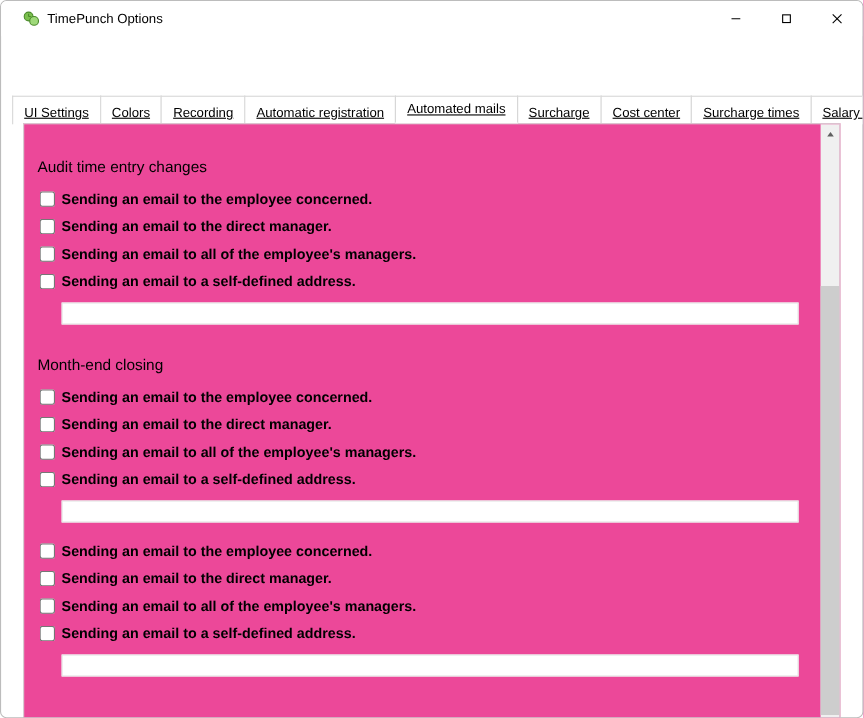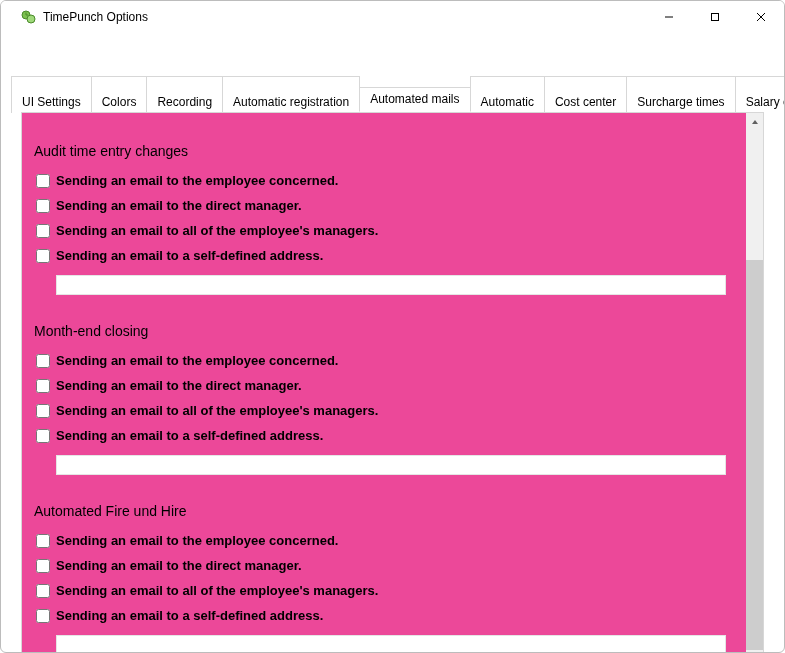--- a/index.html
+++ b/index.html
@@ -50,27 +50,28 @@
     }
     .tabs {
       display: flex;
       align-items: flex-end;
       position: relative;
     }
     .tab {
       border: 1px solid #d7d7d7;
       border-bottom: none;
       background: #ffffff;
-      padding: 18px 10px 4px 10px;
+      padding: 7px 10px 4px 10px;
       font-size: 12px;
       color: #000;
       margin-right: -1px;
       position: relative;
       top: 1px;
       white-space: nowrap;
+      text-decoration: underline;
     }
     .tab.active {
       background: #ffffff;
       border-bottom: 1px solid #ffffff;
       z-index: 2;
       padding-top: 4px;
       padding-bottom: 5px;
       top: 0;
       margin-top: 48px;
     }
@@ -202,21 +203,21 @@
   </div>
 </div>
 
 <div class="tabs-wrap">
   <div class="tabs">
     <div class="tab">UI Settings</div>
     <div class="tab">Colors</div>
     <div class="tab">Recording</div>
     <div class="tab">Automatic registration</div>
     <div class="tab active">Automated mails</div>
-    <div class="tab">Automatic</div>
+    <div class="tab">Surcharge</div>
     <div class="tab">Cost center</div>
     <div class="tab">Surcharge times</div>
     <div class="tab">Salary export</div>
   </div>
 
   <div class="panel-outer">
     <div class="panel-scroll">
 
       
       <div class="section-title">Audit time entry changes</div>
@@ -252,21 +253,20 @@
         <input type="checkbox" style="">
         <label>Sending an email to all of the employee's managers.</label>
       </div>
       <div class="chk-row">
         <input type="checkbox" style="">
         <label>Sending an email to a self-defined address.</label>
       </div>
       <input class="addr-input" type="text" value="" style="">
 
       
-      <div class="section-title">Automated Fire und Hire</div>
       <div class="chk-row">
         <input type="checkbox" style="">
         <label>Sending an email to the employee concerned.</label>
       </div>
       <div class="chk-row">
         <input type="checkbox" style="">
         <label>Sending an email to the direct manager.</label>
       </div>
       <div class="chk-row">
         <input type="checkbox" style="">

